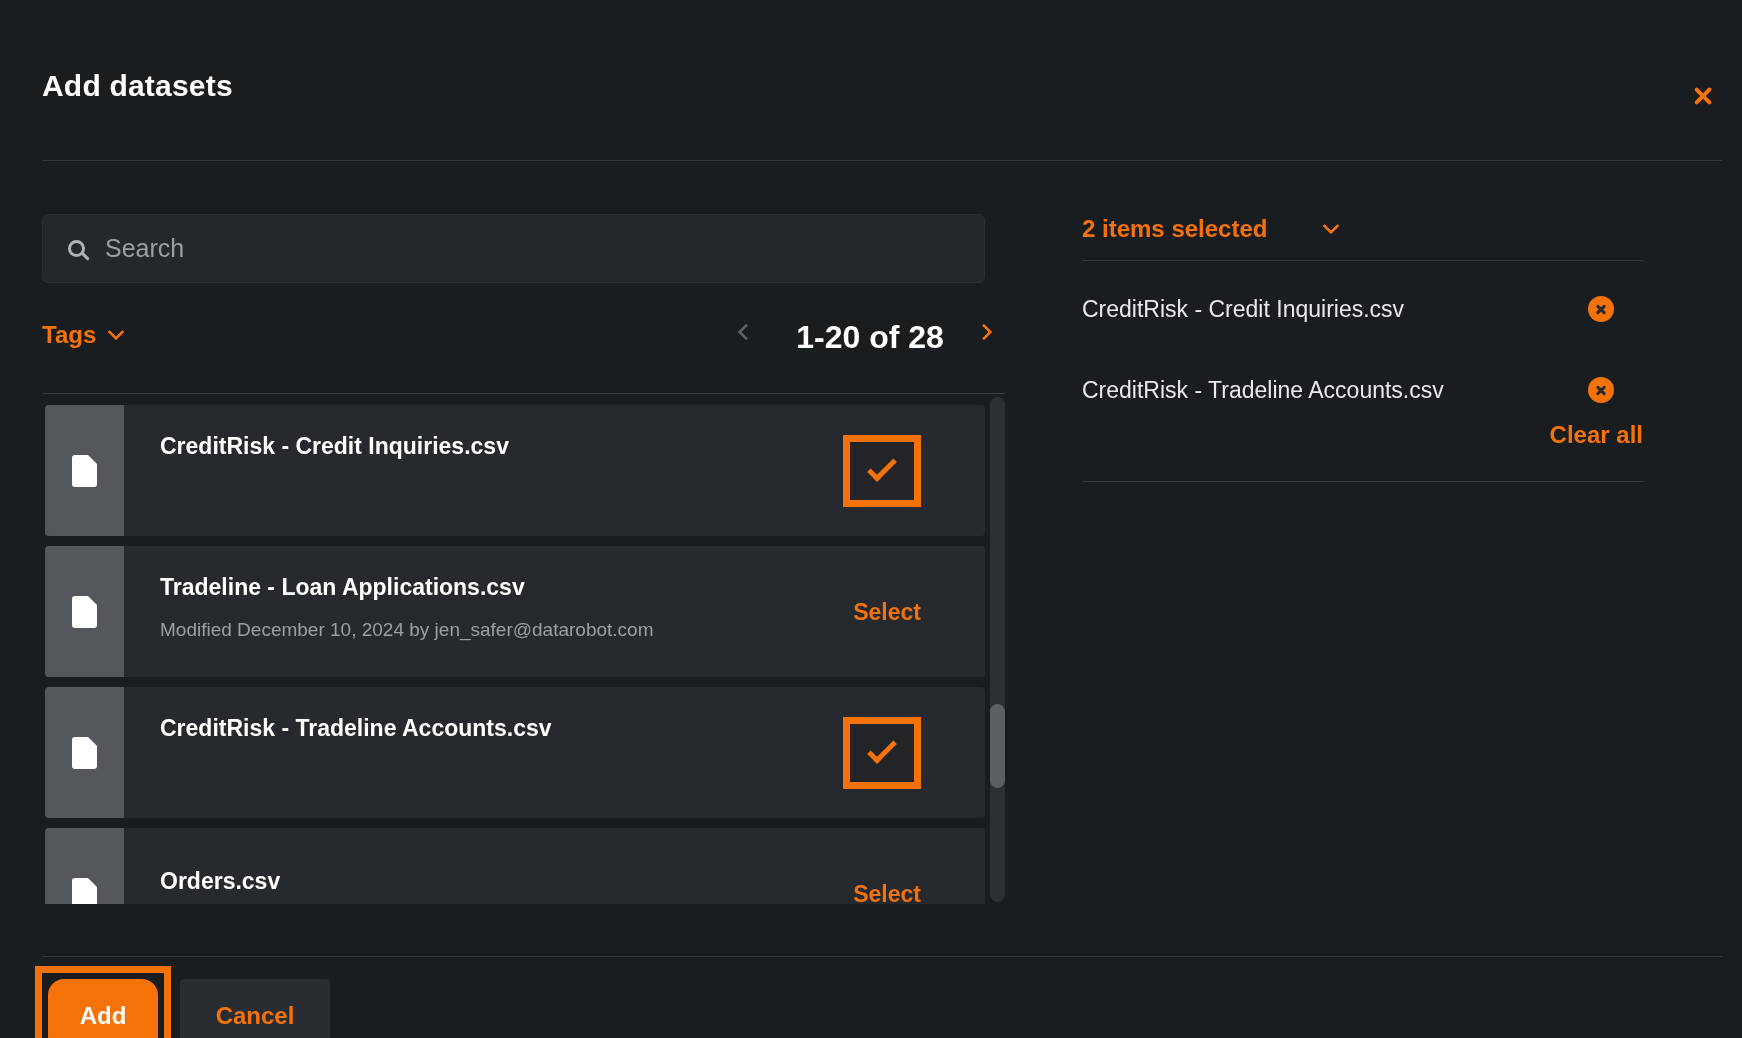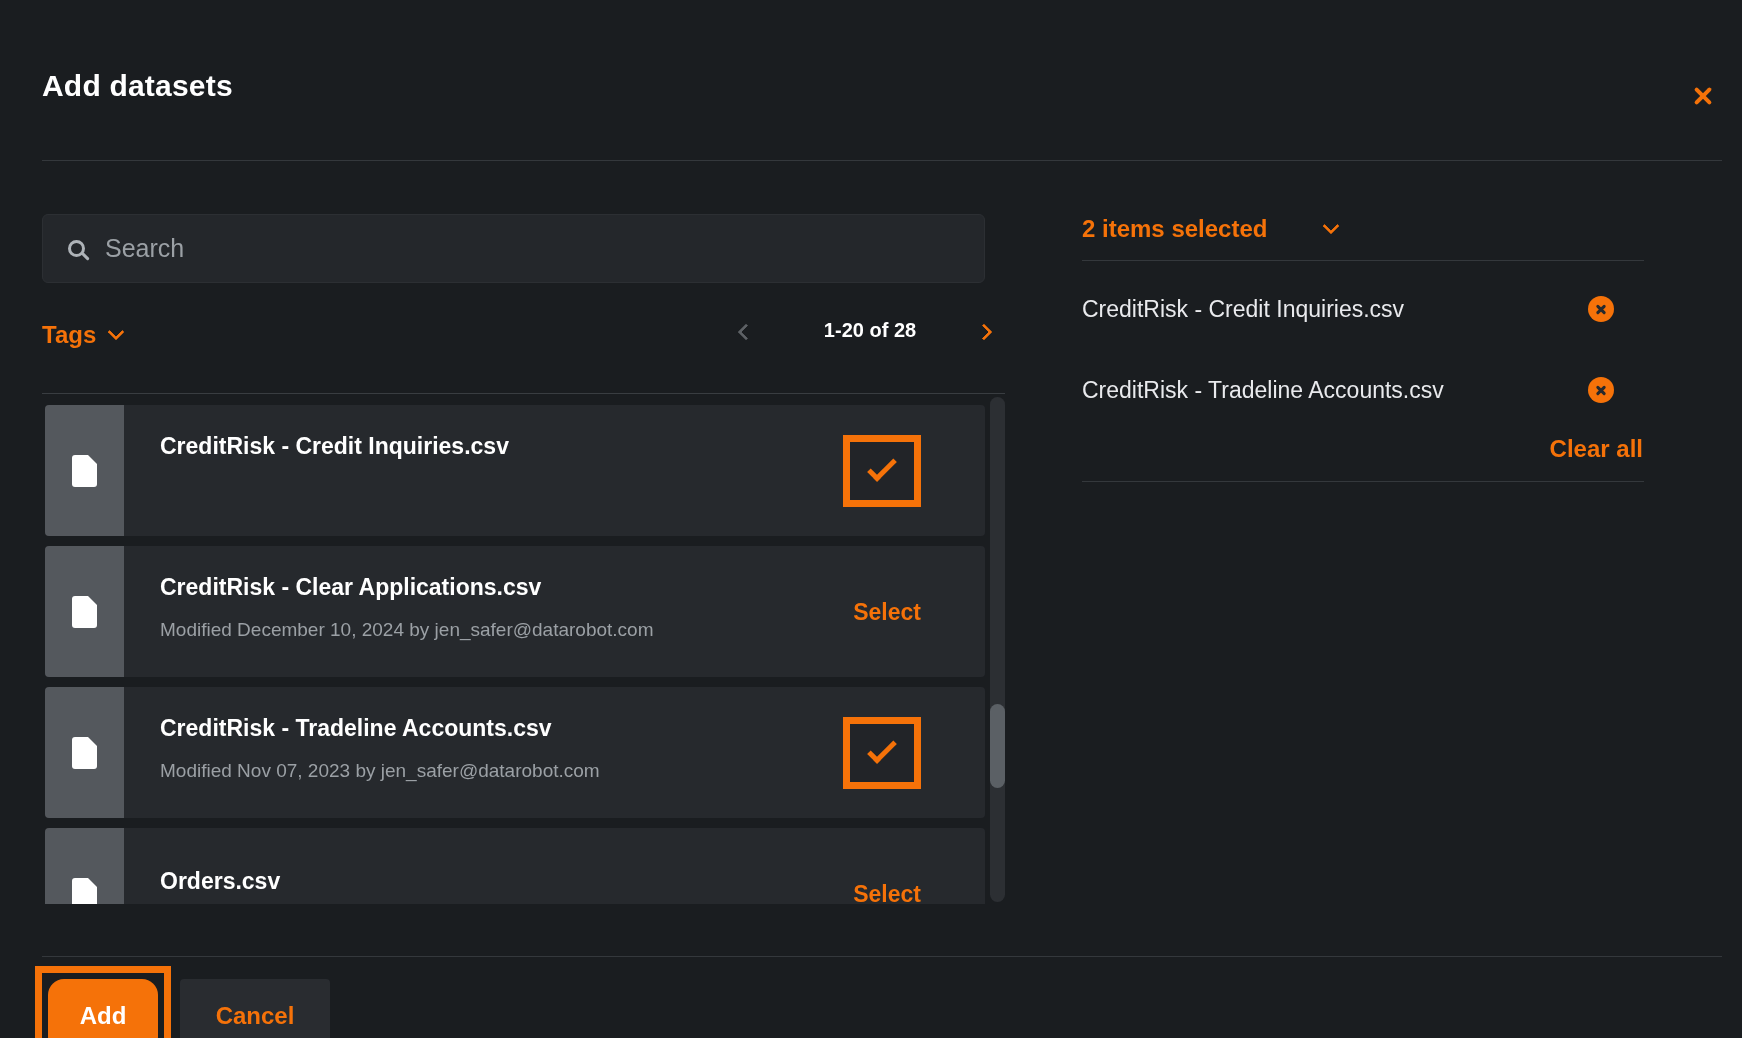--- a/index.html
+++ b/index.html
@@ -26,21 +26,21 @@
   .search-input::placeholder { color:#9ba0a5; }
 
   
   .tags-btn { position:absolute; left:42px; top:282px; display:flex; align-items:center; color:#f57209; font-weight:bold; font-size:24px; cursor:pointer; background:none; border:none; font-family:inherit; padding:0; }
   .chev { display:inline-block; width:12px; height:12px; border-right:3px solid; border-bottom:3px solid; border-radius:1px; }
   .chev-down  { transform:rotate(45deg);  margin-left:14px; margin-top:-6px; color:#f57209; }
   .chev-left  { transform:rotate(135deg); color:#5d6165; }
   .chev-right { transform:rotate(-45deg); color:#f57209; }
   .pg-prev { position:absolute; left:740px; top:287px; background:none; border:none; cursor:pointer; padding:0; }
   .pg-next { position:absolute; left:978px; top:287px; background:none; border:none; cursor:pointer; padding:0; }
-  .pg-range { position:absolute; left:790px; top:280px; width:160px; text-align:center; color:#ffffff; font-weight:bold; font-size:20px; }
+  .pg-range { position:absolute; left:790px; top:280px; width:160px; text-align:center; color:#ffffff; font-weight:bold; font-size:32px; }
 
   
   .list-viewport { position:absolute; left:42px; top:354px; width:963px; height:511px; border-top:1px solid #393d41; overflow:hidden; }
   .ds-row { position:relative; margin:0 0 10px 3px; width:940px; height:131px; background:#26292d; border-radius:4px; display:flex; }
   .ds-row:first-child { margin-top:11px; }
   .row-icon-block { width:79px; flex:none; background:#54585d; border-radius:4px 0 0 4px; display:flex; align-items:center; justify-content:center; }
   .file-icon { position:relative; width:25px; height:32px; background:#ffffff; border-radius:3px; }
   .file-icon::after { content:""; position:absolute; top:0; right:0; width:0; height:0; border-top:9px solid #54585d; border-left:9px solid transparent; }
   .row-content { padding:28px 0 0 36px; }
   .row-title { font-size:23px; font-weight:bold; color:#ffffff; }
@@ -59,21 +59,21 @@
   .sel-div2 { left:1082px; top:442px; width:562px; }
   .sel-item { position:absolute; left:1082px; width:562px; height:28px; }
   .sel-item-1 { top:256px; }
   .sel-item-2 { top:337px; }
   .sel-name { font-size:23px; color:#e9eaed; line-height:28px; }
   .remove-btn { position:absolute; left:506px; top:1px; width:26px; height:26px; border-radius:50%; background:#f57209; border:none; cursor:pointer; padding:0; }
   .remove-x { position:absolute; left:50%; top:50%; width:0; height:0; }
   .remove-x::before, .remove-x::after { content:""; position:absolute; left:-6px; top:-1.5px; width:12px; height:3px; border-radius:1.5px; background:#26292d; }
   .remove-x::before { transform:rotate(45deg); }
   .remove-x::after  { transform:rotate(-45deg); }
-  .clear-all { position:absolute; left:1082px; top:396px; width:561px; text-align:right; color:#f57209; font-weight:bold; font-size:24px; cursor:pointer; background:none; border:none; font-family:inherit; padding:0; }
+  .clear-all { position:absolute; left:1082px; top:382px; width:561px; text-align:right; color:#f57209; font-weight:bold; font-size:24px; cursor:pointer; background:none; border:none; font-family:inherit; padding:0; }
 
   
   .add-outline { position:absolute; left:35px; top:927px; border:7px solid #f57209; padding:6px; }
   .add-btn { width:110px; height:74px; background:#f57209; border:none; border-radius:16px; color:#ffffff; font-weight:bold; font-size:24px; font-family:inherit; display:flex; align-items:center; justify-content:center; cursor:pointer; }
   .cancel-btn { position:absolute; left:180px; top:940px; width:150px; height:74px; background:#292c30; border:none; border-radius:4px; color:#f57209; font-weight:bold; font-size:24px; font-family:inherit; display:flex; align-items:center; justify-content:center; cursor:pointer; }
 </style>
 </head>
 <body>
 
 <div class="modal">
@@ -116,35 +116,34 @@
           <span class="check-glyph"></span>
         </div>
       </div>
     </div>
 
     <div class="ds-row">
       <div class="row-icon-block">
         <span class="file-icon"></span>
       </div>
       <div class="row-content">
-        <div class="row-title">CreditRisk - Clear Applications.csv</div>
+        <div class="row-title">Tradeline - Loan Applications.csv</div>
         <div class="row-sub">Modified December 10, 2024 by jen_safer@datarobot.com</div>
       </div>
       <div class="row-action">
         <button class="select-link">Select</button>
       </div>
     </div>
 
     <div class="ds-row">
       <div class="row-icon-block">
         <span class="file-icon"></span>
       </div>
       <div class="row-content">
         <div class="row-title">CreditRisk - Tradeline Accounts.csv</div>
-        <div class="row-sub">Modified Nov 07, 2023 by jen_safer@datarobot.com</div>
       </div>
       <div class="row-action">
         <div class="checkbox">
           <span class="check-glyph"></span>
         </div>
       </div>
     </div>
 
     <div class="ds-row row-compact">
       <div class="row-icon-block">

